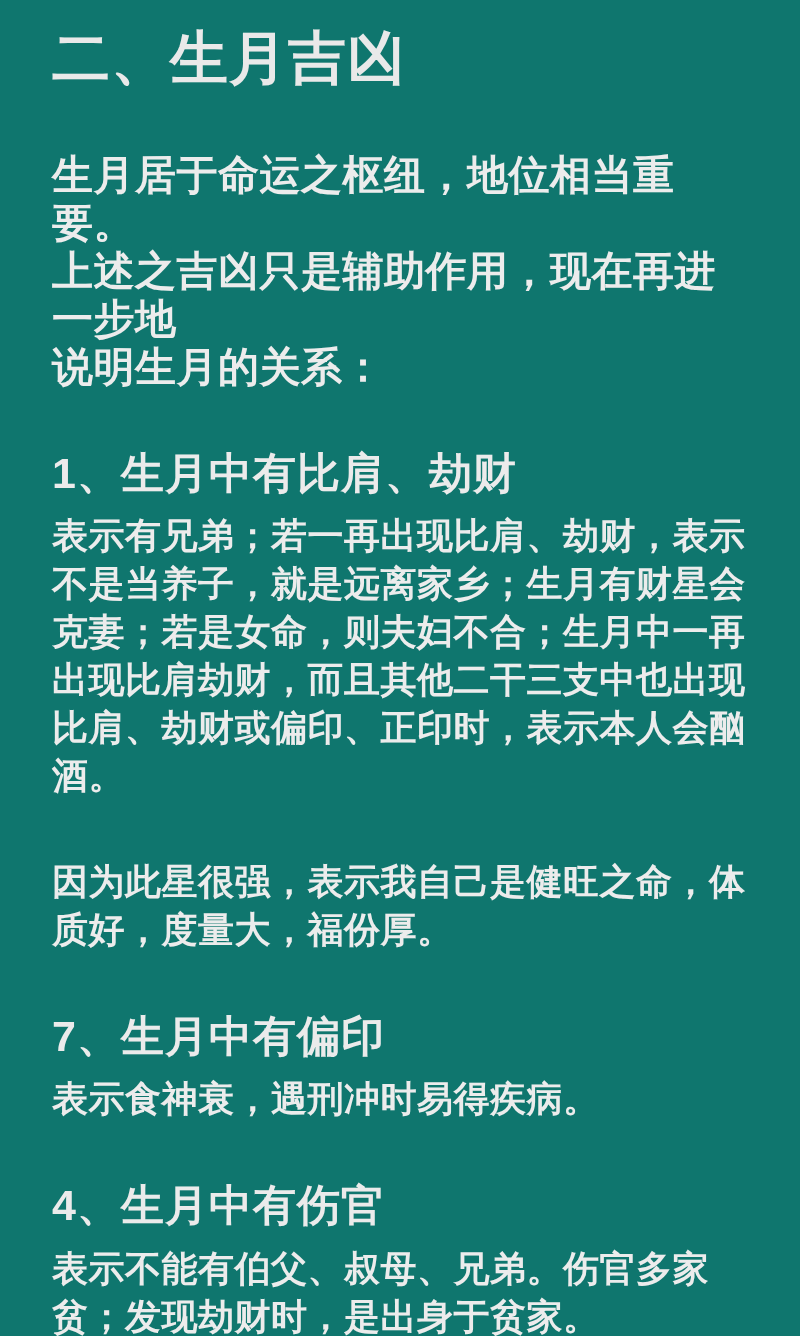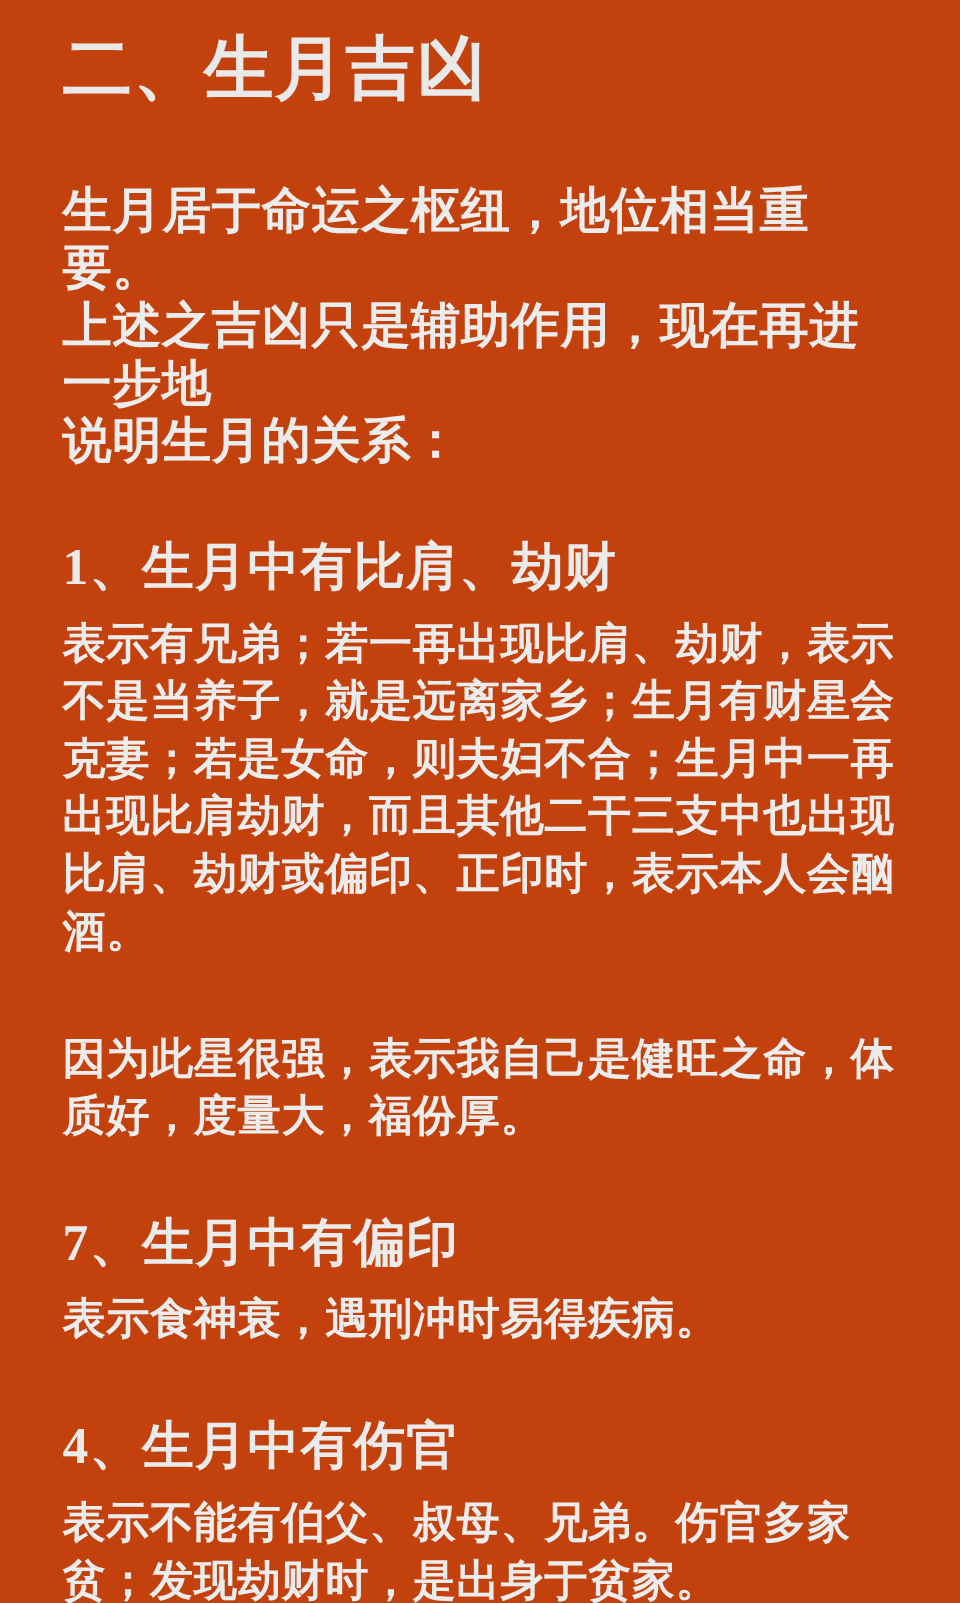--- a/index.html
+++ b/index.html
@@ -1,42 +1,42 @@
 <!DOCTYPE html>
 <html><head>
 <meta charset="utf-8">
 <style>
   * { margin: 0; padding: 0; box-sizing: border-box; }
   html, body { background: #000; }
   .page {
     position: relative;
     width: 800px;
     height: 1336px;
-    background: #c2410c;
+    background: #0f766e;
     overflow: hidden;
     padding: 22px 50px 0 52px;
     font-family: "Liberation Sans", "DejaVu Sans", sans-serif;
     color: #ececec;
     font-weight: 700;
   }
   .title {
     font-size: 58px;
     line-height: 1.25;
     letter-spacing: 1px;
     color: #e9e9e9;
     font-weight: 800;
   }
   .intro {
     margin-top: 56px;
     font-size: 41px;
     line-height: 48px;
     white-space: pre-line;
     letter-spacing: 0.5px;
   }
-  .section { margin-top: 58px; font-family: Liberation Serif, serif; }
+  .section { margin-top: 58px; }
   .section-heading {
     font-size: 43px;
     line-height: 1.15;
     letter-spacing: 1px;
     font-weight: 800;
     color: #ebebeb;
   }
   .section-body {
     margin-top: 14px;
     font-size: 36px;

